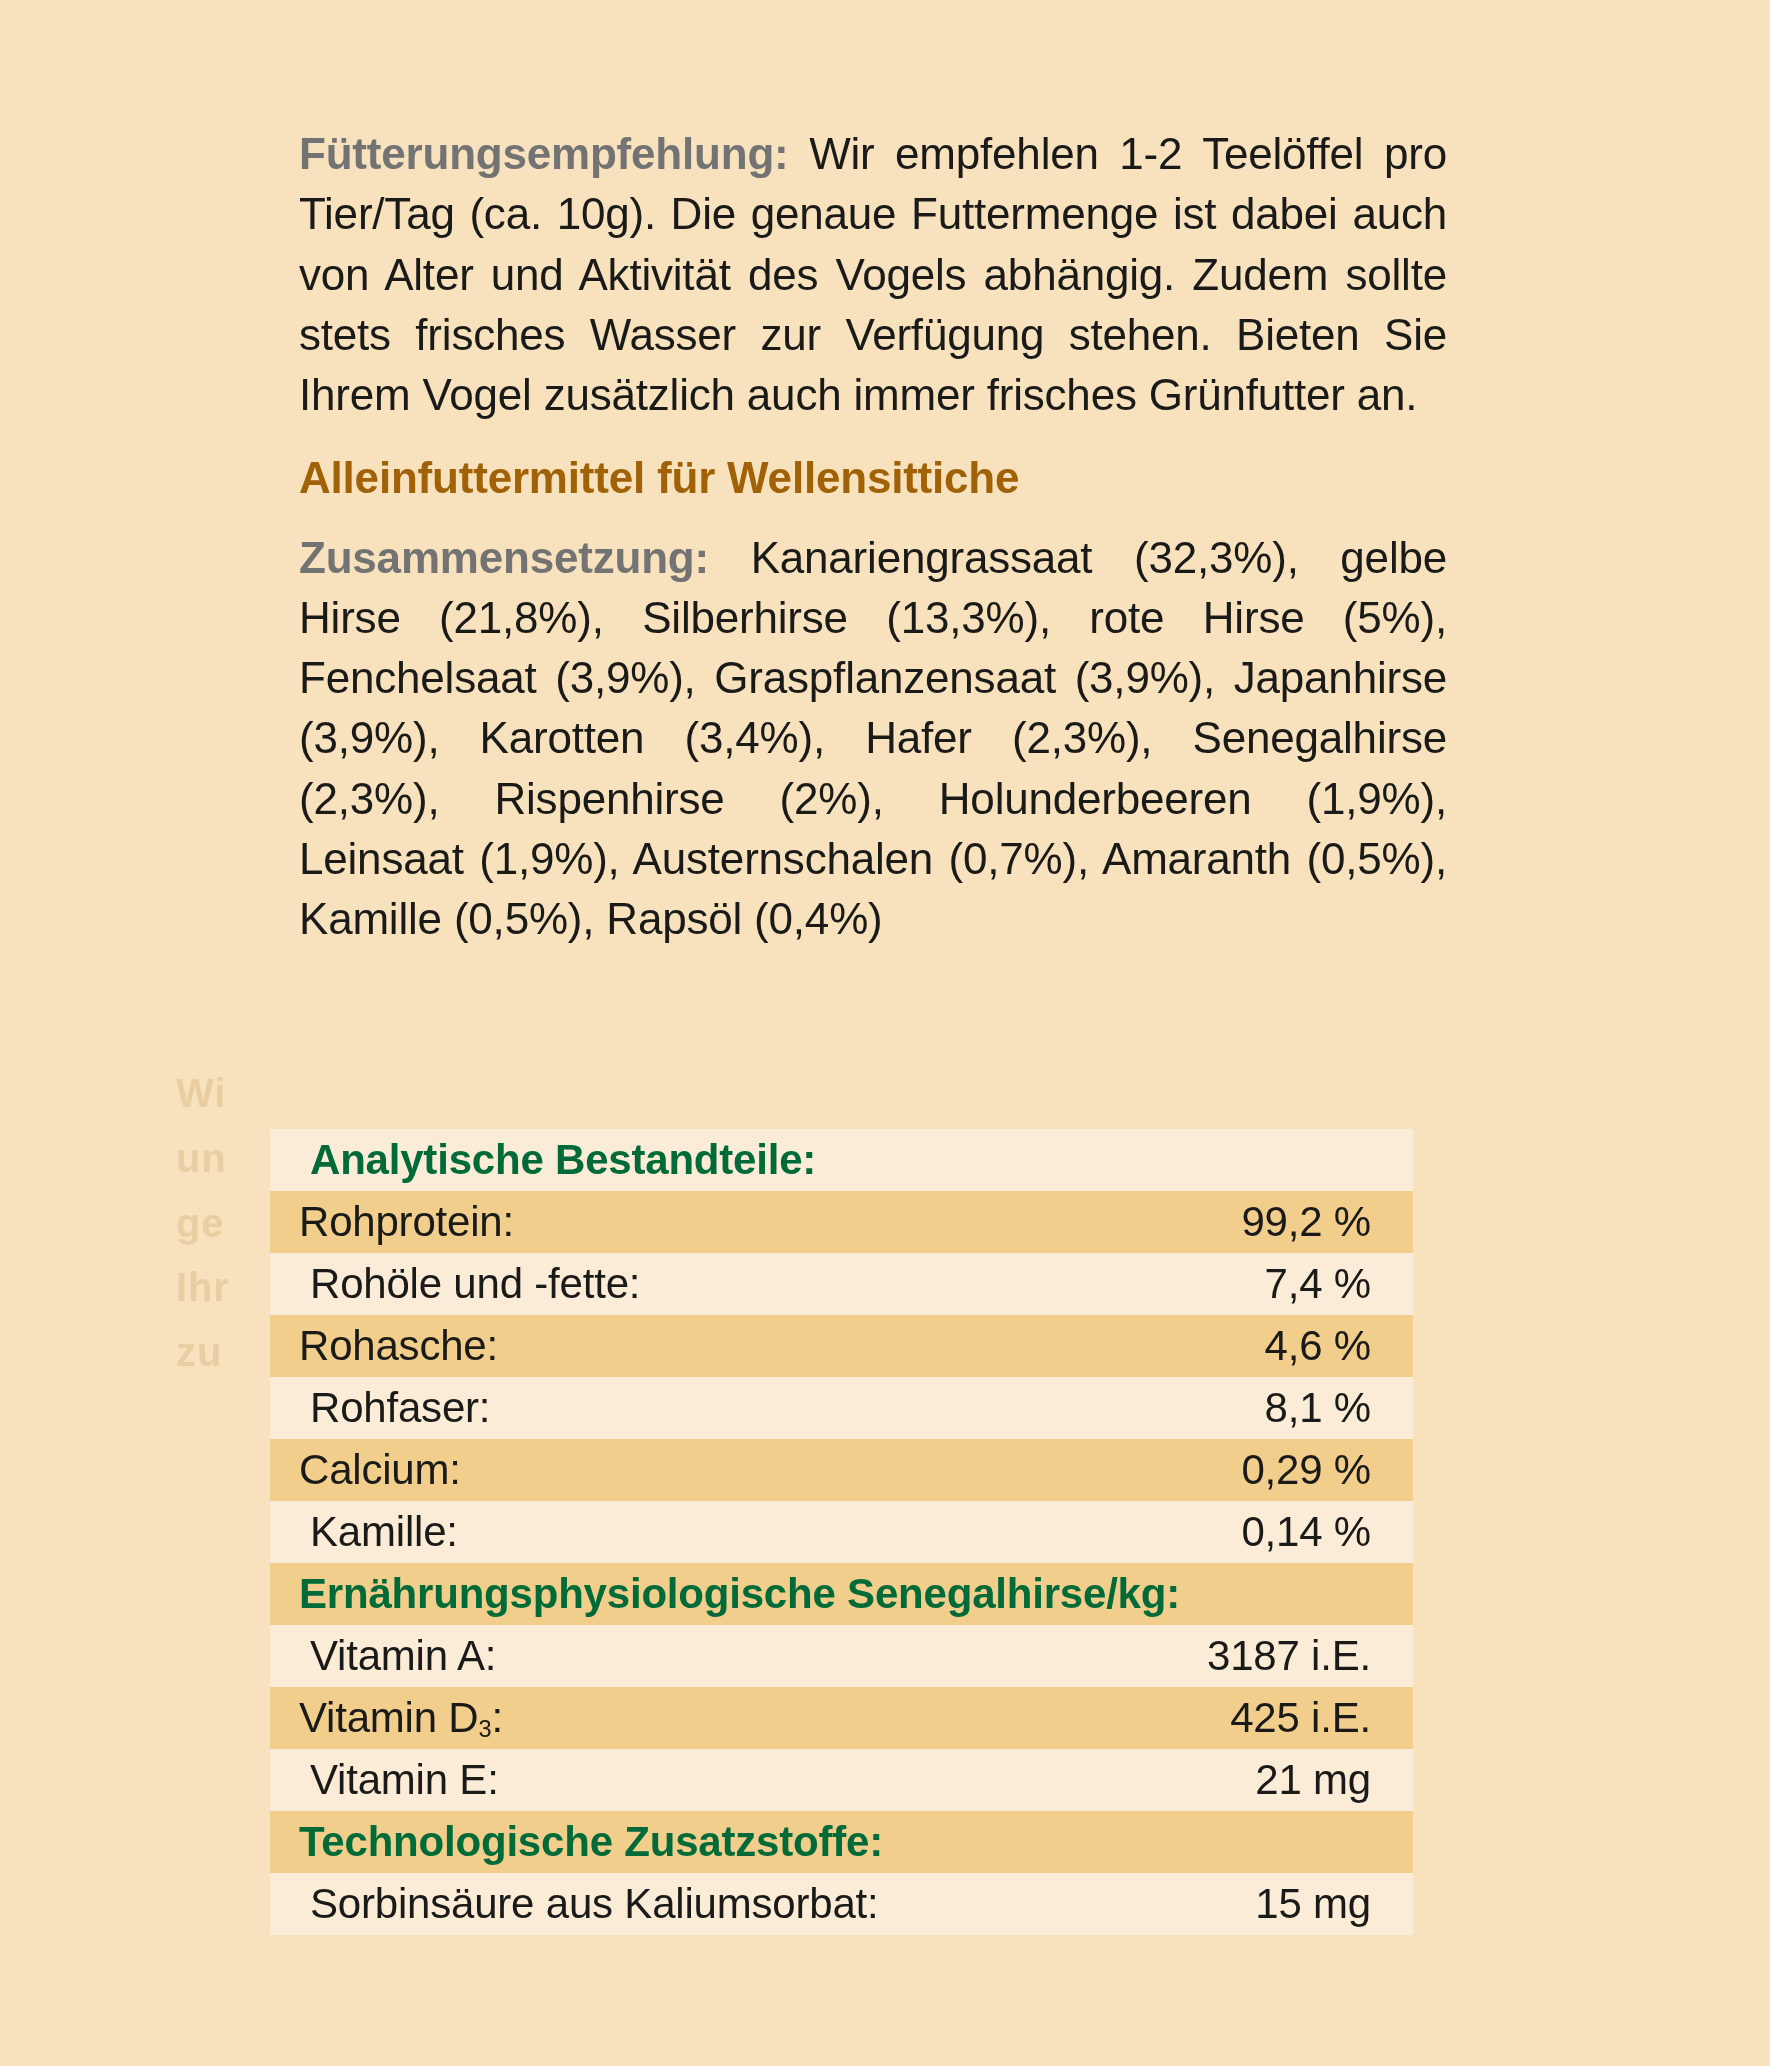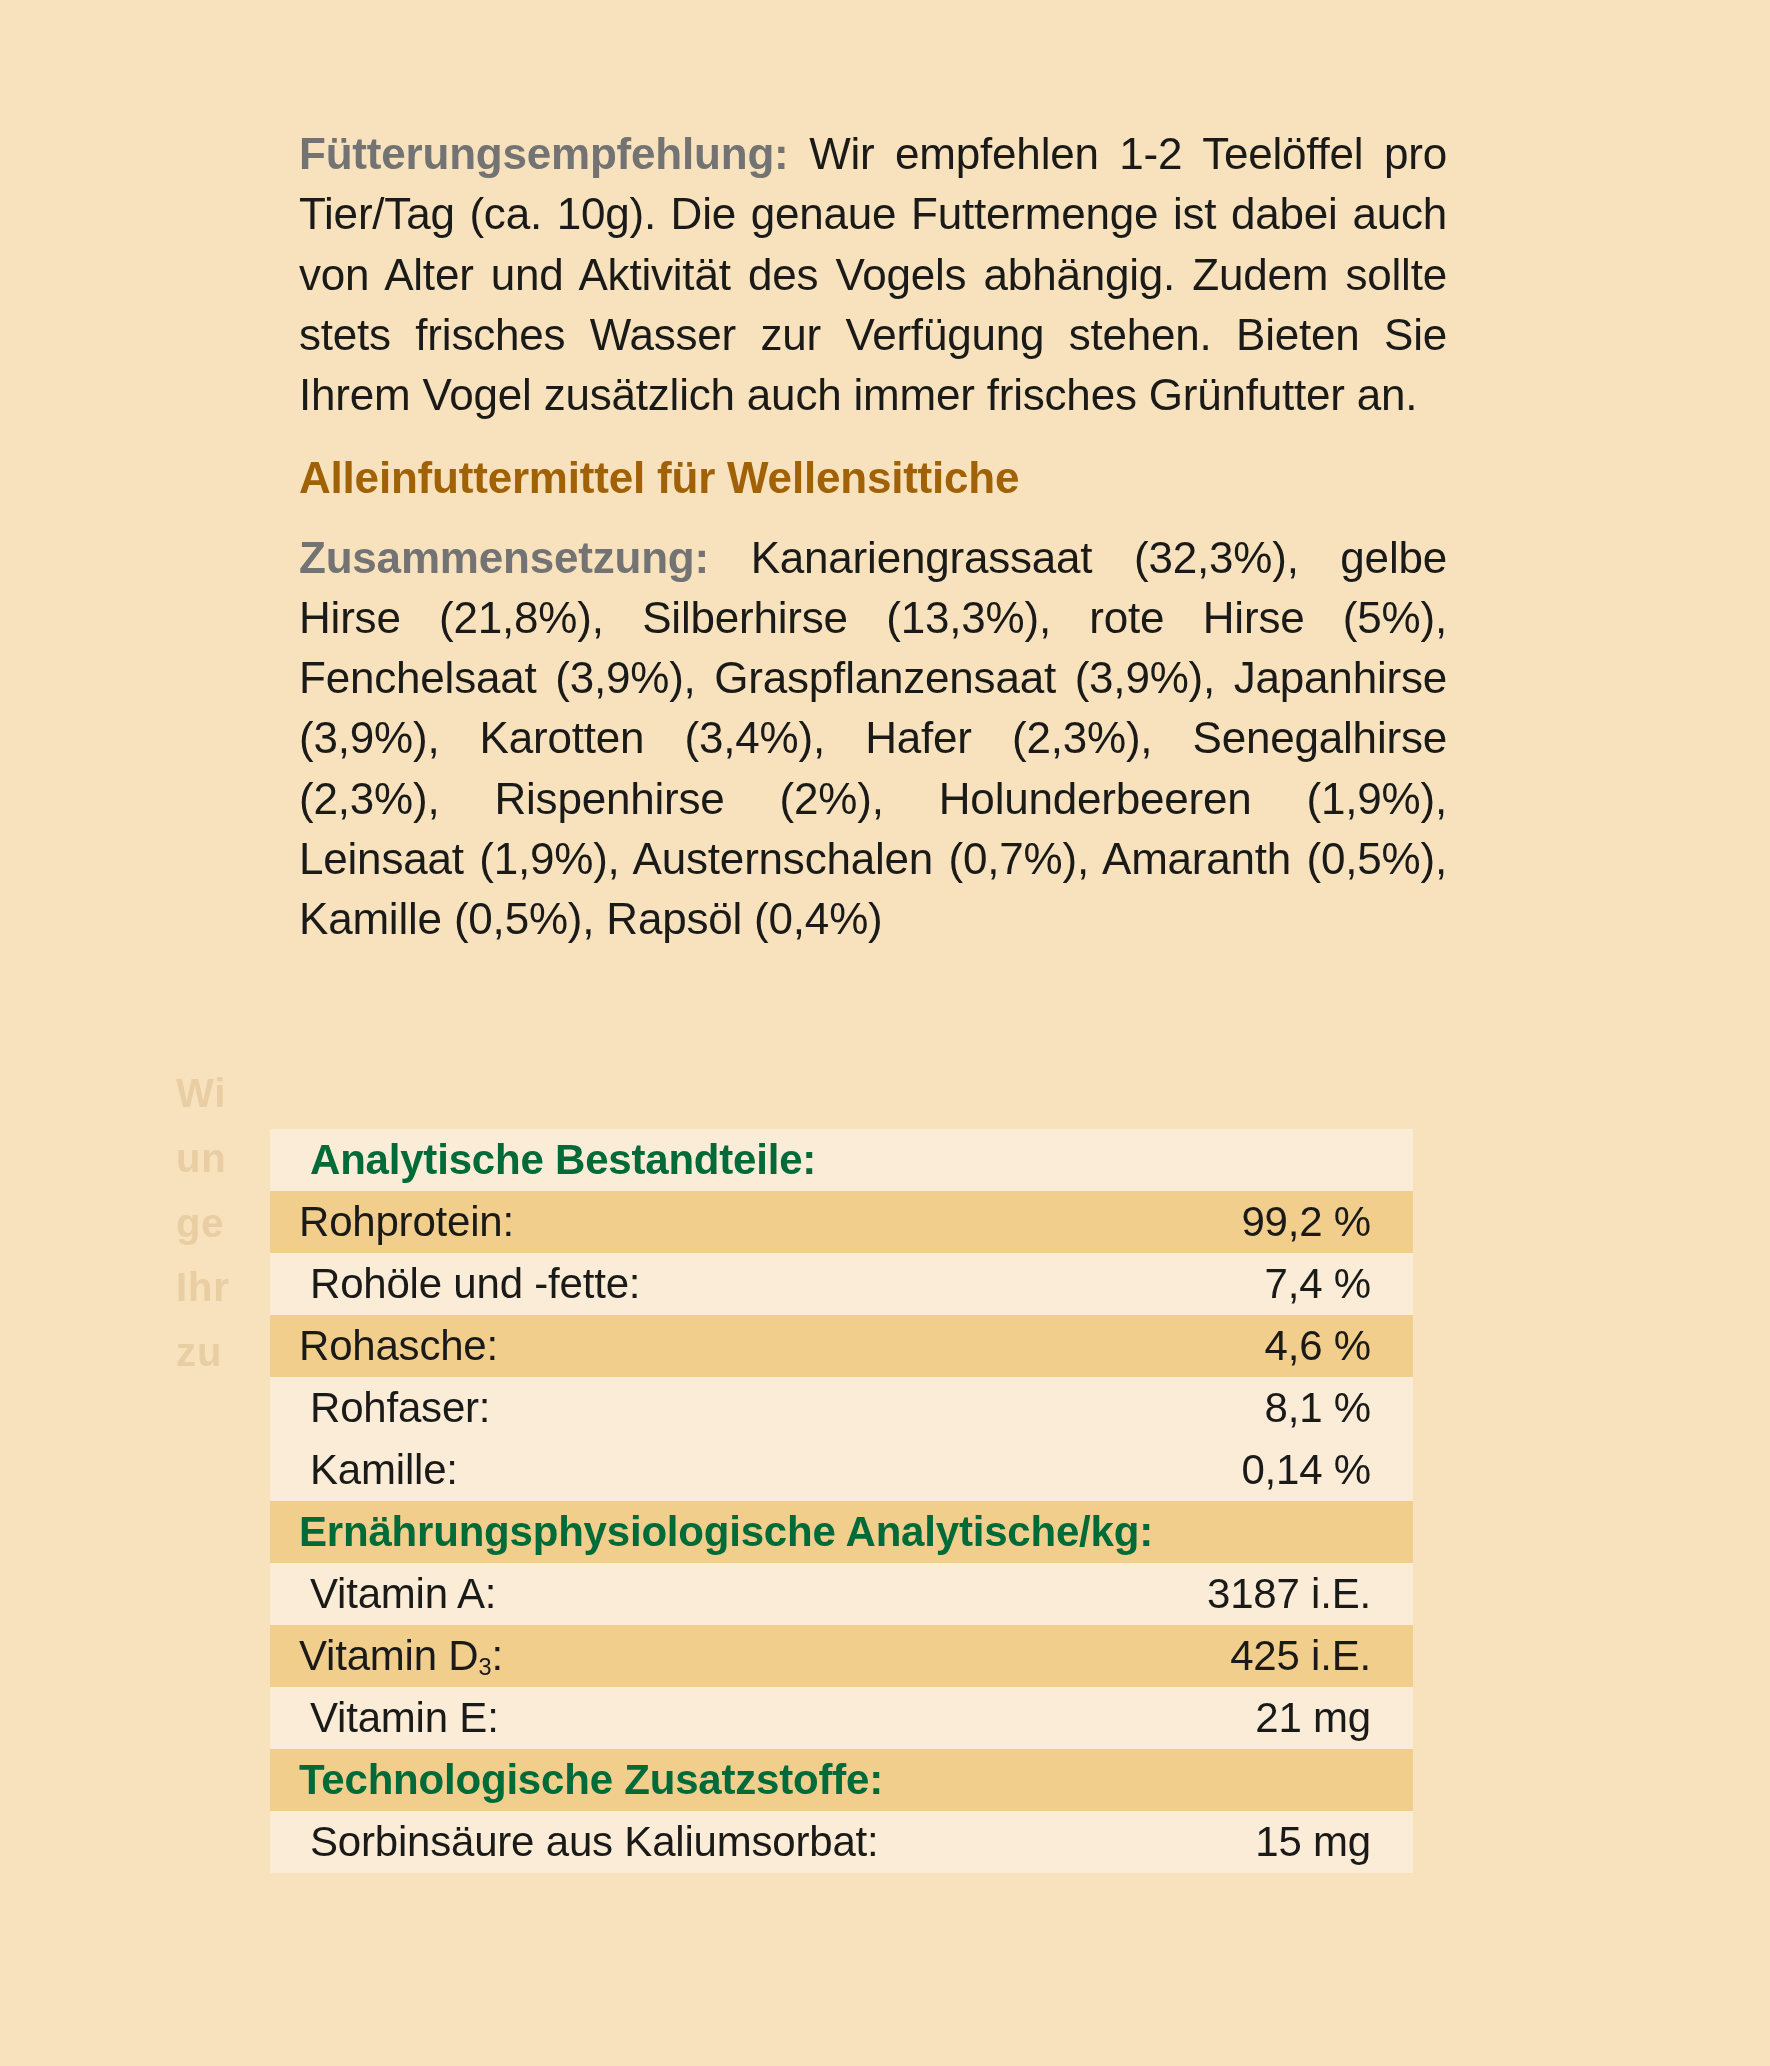--- a/index.html
+++ b/index.html
@@ -143,26 +143,30 @@
       <span class="value">7,4 %</span>
     </div>
     <div class="row data dark">
       <span class="label">Rohasche:</span>
       <span class="value">4,6 %</span>
     </div>
     <div class="row data light">
       <span class="label">Rohfaser:</span>
       <span class="value">8,1 %</span>
     </div>
+    <div class="row data dark">
+      <span class="label">Calcium:</span>
+      <span class="value">0,29 %</span>
+    </div>
     <div class="row data light">
       <span class="label">Kamille:</span>
       <span class="value">0,14 %</span>
     </div>
     <div class="row section-head dark">
-      <span class="label">Ernährungsphysiologische Analytische/kg:</span>
+      <span class="label">Ernährungsphysiologische Senegalhirse/kg:</span>
     </div>
     <div class="row data light">
       <span class="label">Vitamin A:</span>
       <span class="value">3187 i.E.</span>
     </div>
     <div class="row data dark">
       <span class="label">Vitamin D<sub>3</sub>:</span>
       <span class="value">425 i.E.</span>
     </div>
     <div class="row data light">

